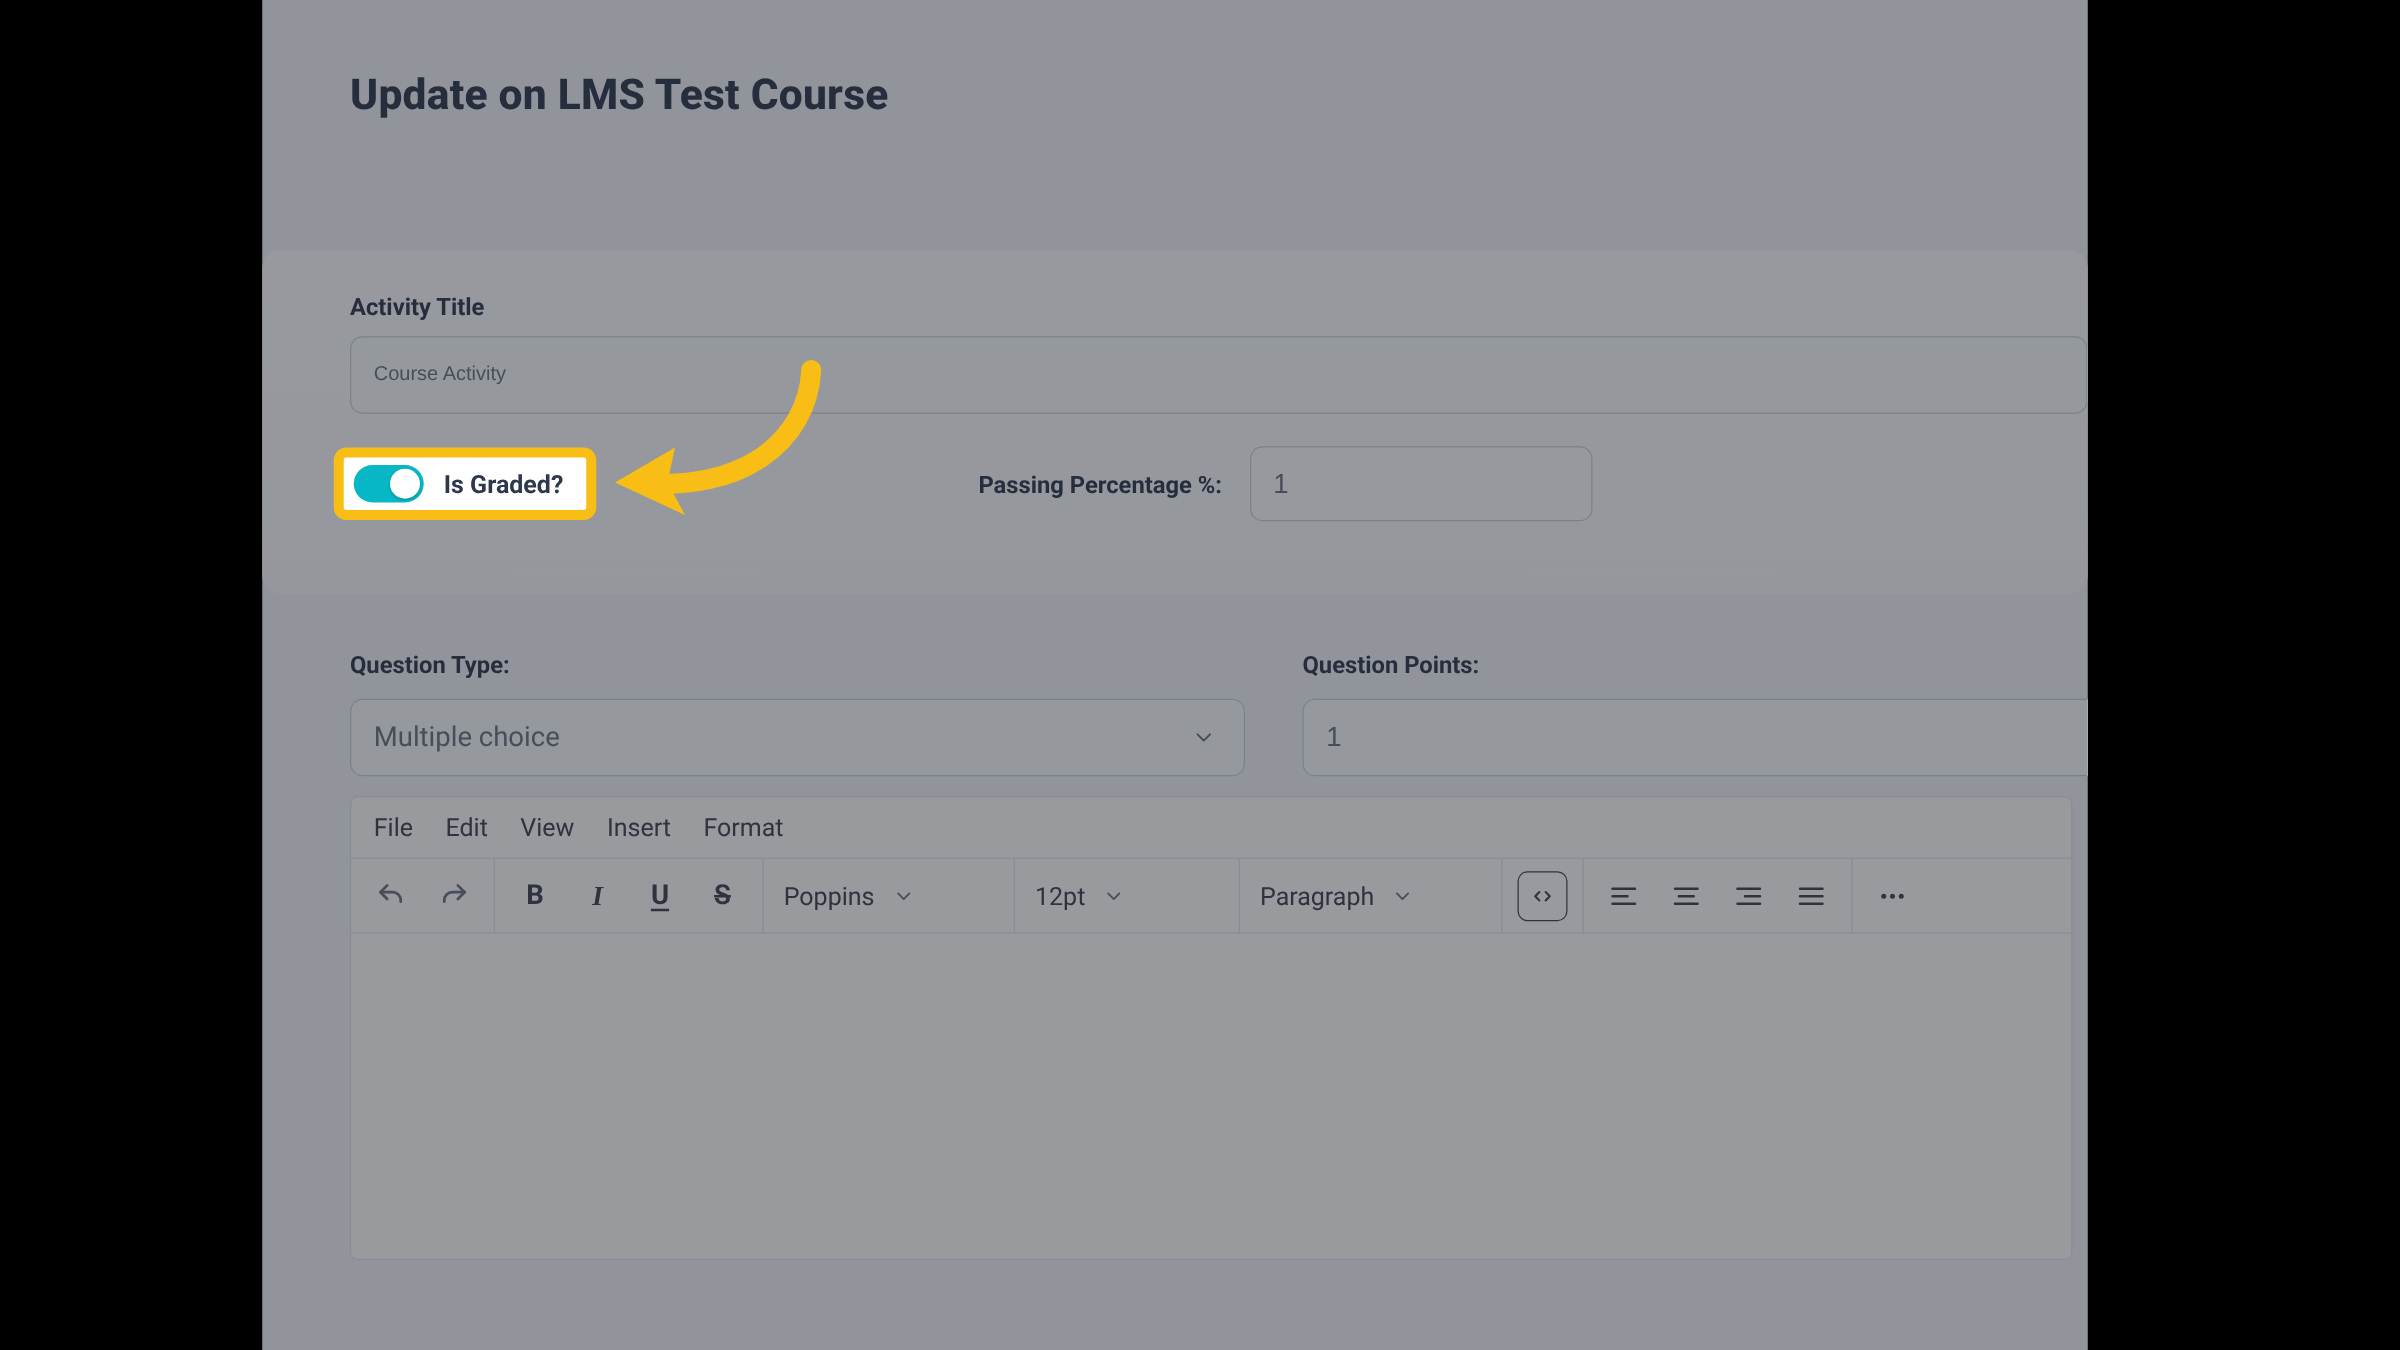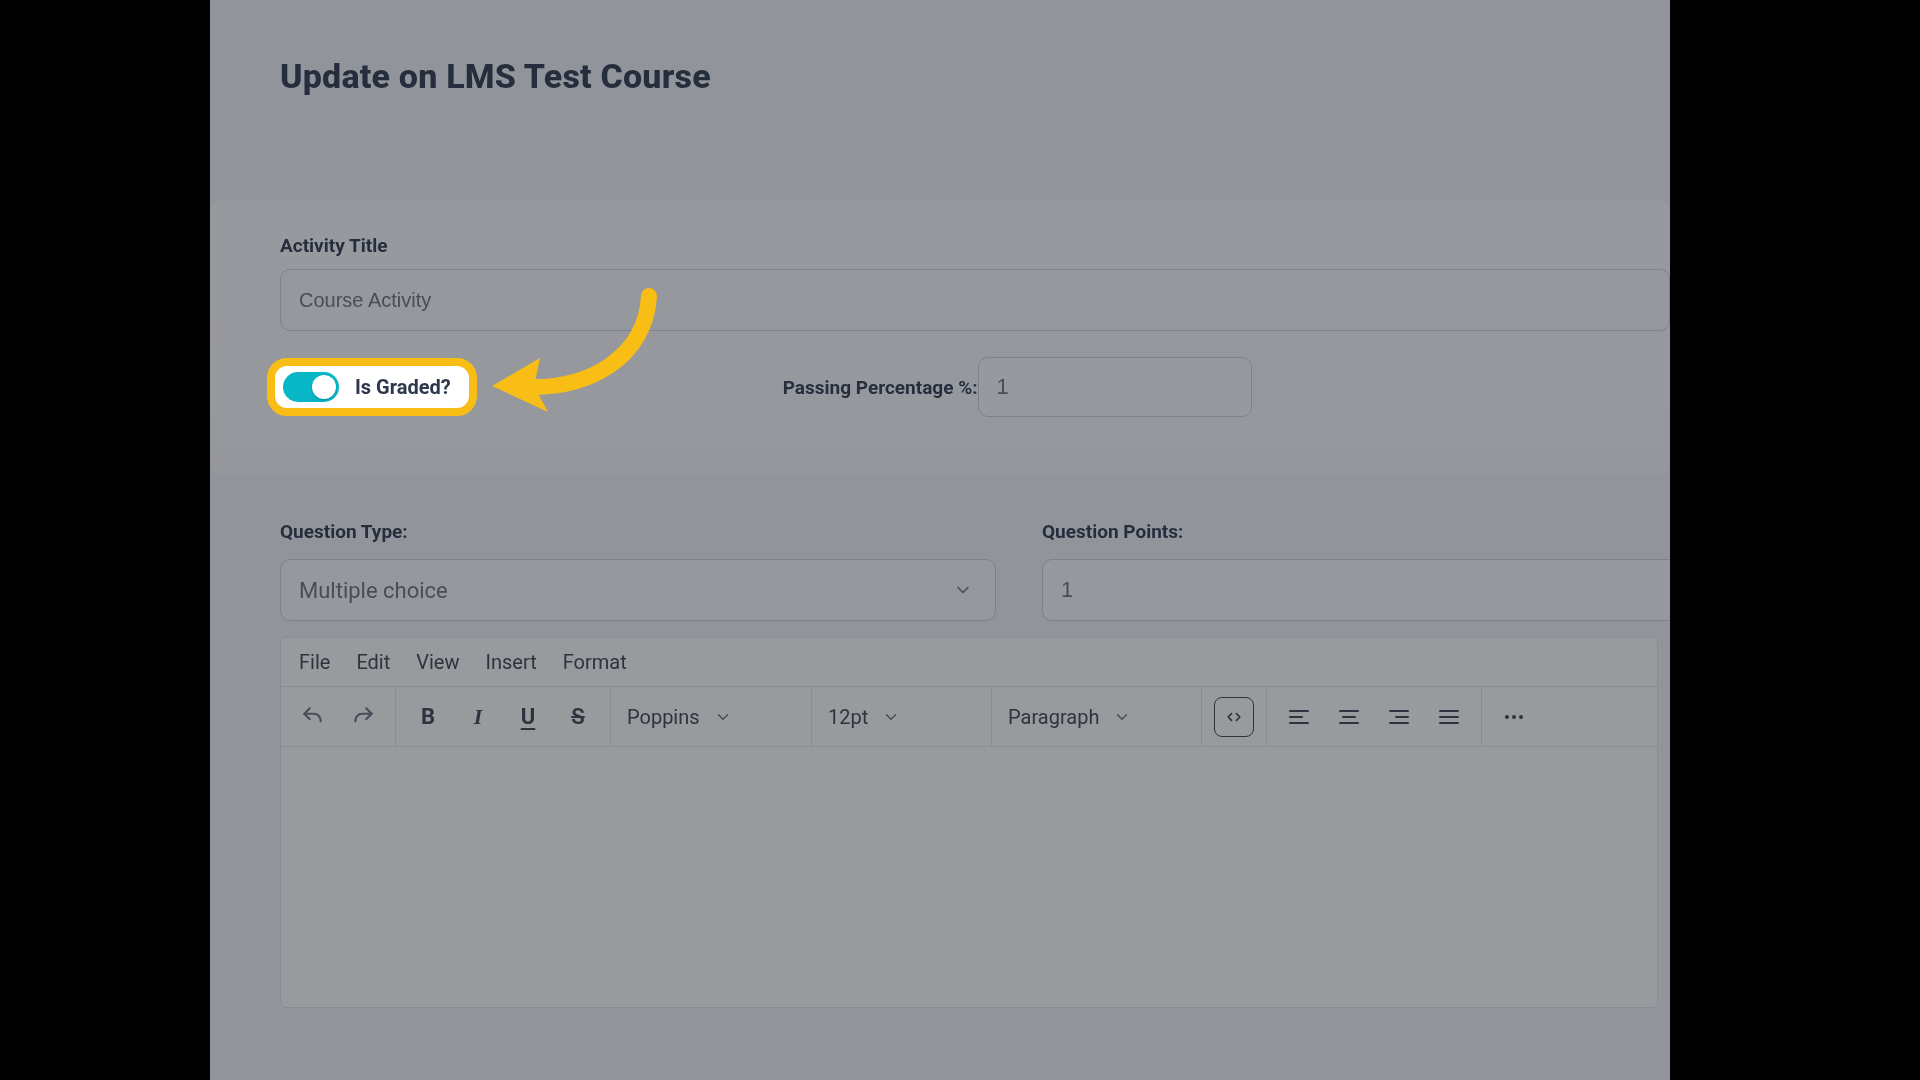--- a/index.html
+++ b/index.html
@@ -69,38 +69,38 @@
     font-weight: 700;
     color: var(--text-label);
     margin-bottom: 12px;
   }
   .activity-title-input {
     width: calc(100% - 0px);
     height: 62px;
     border: 1px solid var(--border);
     border-radius: 10px;
     padding: 0 18px;
-    font-size: 20px;
+    font-size: 16px;
     color: var(--text-muted);
     background: #FAFBFD;
   }
   .row-graded {
     display: flex;
     align-items: center;
     gap: 46px;
     margin-top: 26px;
   }
   
   .highlight-box {
     display: inline-flex;
     align-items: center;
     gap: 16px;
     background: var(--highlight-fill);
     border: 8px solid var(--highlight);
-    border-radius: 20px;
+    border-radius: 10px;
     padding: 6px 18px 6px 8px;
     position: relative;
     margin-left: -13px;
     text-align: right;
   }
   .toggle {
     position: relative;
     width: 56px;
     height: 30px;
     background: var(--toggle-on);
@@ -120,20 +120,21 @@
   .toggle-label {
     font-size: 20px;
     font-weight: 700;
     color: var(--text-dark);
     white-space: nowrap;
   }
 
   .passing {
     display: flex;
     align-items: center;
+    gap: 22px;
     margin-left: 260px;
   }
   .passing-label {
     font-size: 19px;
     font-weight: 700;
     color: var(--text-label);
     white-space: nowrap;
   }
   .passing-input {
     width: 274px;

